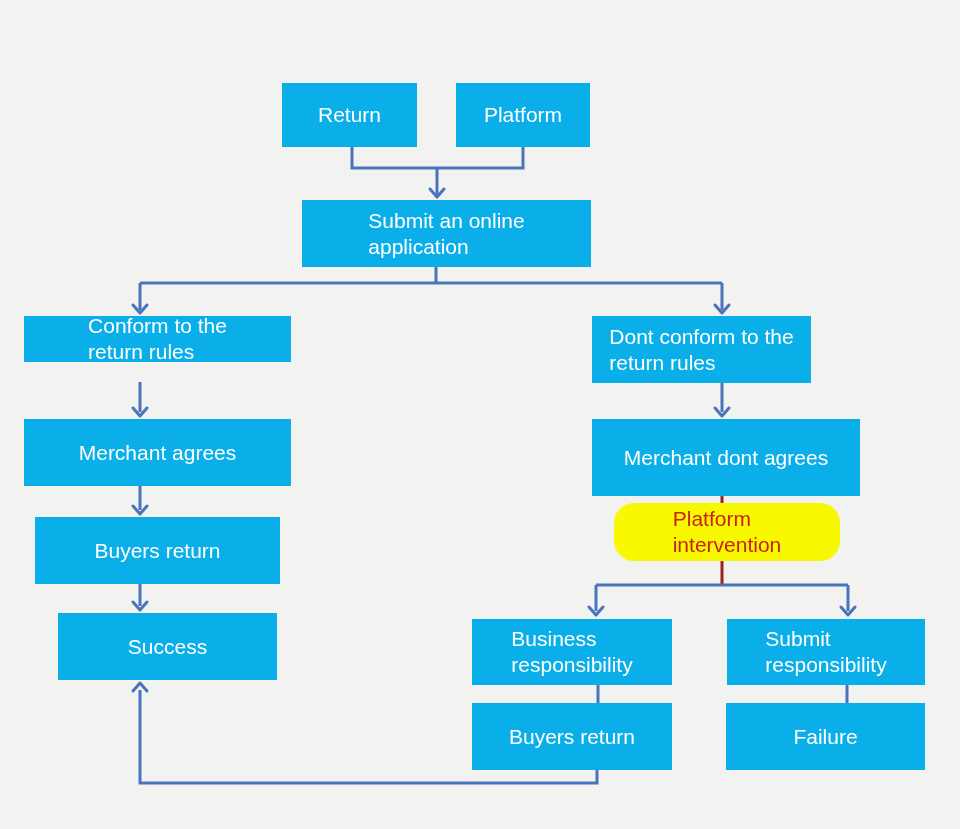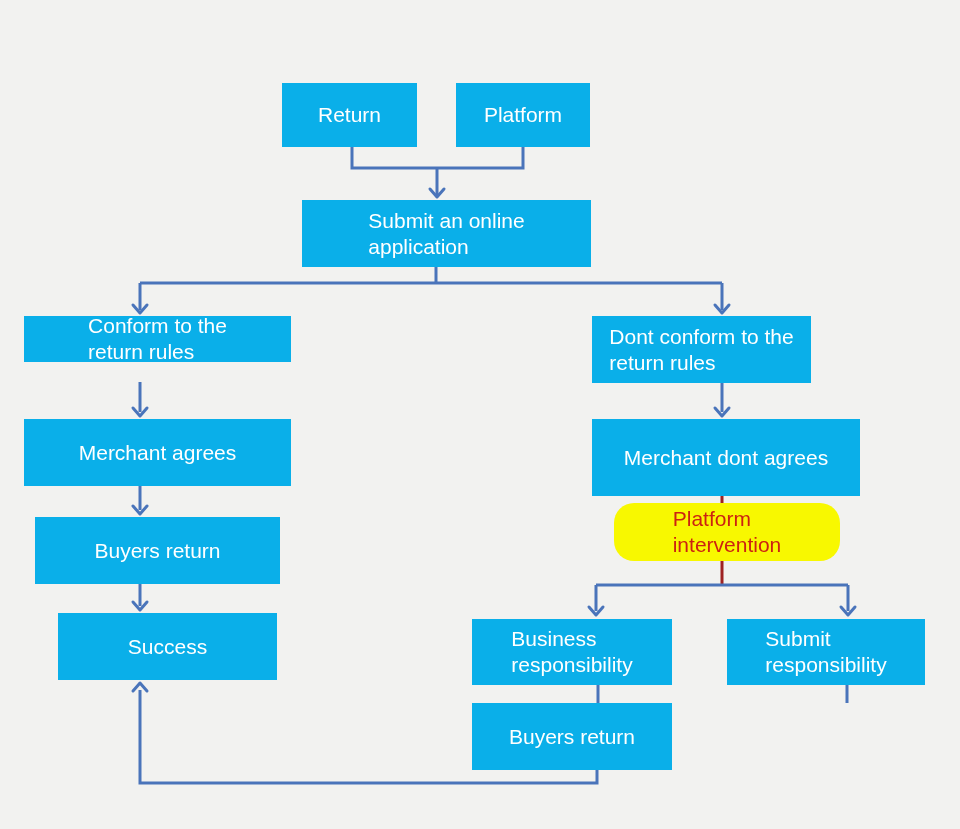--- a/index.html
+++ b/index.html
@@ -120,14 +120,15 @@
   <div class="node" style="left:58px;top:613px;width:219px;height:67px">Success</div>
 
   <div class="node" style="left:472px;top:619px;width:200px;height:66px">Business
 responsibility</div>
 
   <div class="node" style="left:727px;top:619px;width:198px;height:66px">Submit
 responsibility</div>
 
   <div class="node" style="left:472px;top:703px;width:200px;height:67px">Buyers return</div>
 
+  <div class="node" style="left:726px;top:703px;width:199px;height:67px">Failure</div>
 
 </div>
 
 </body></html>

